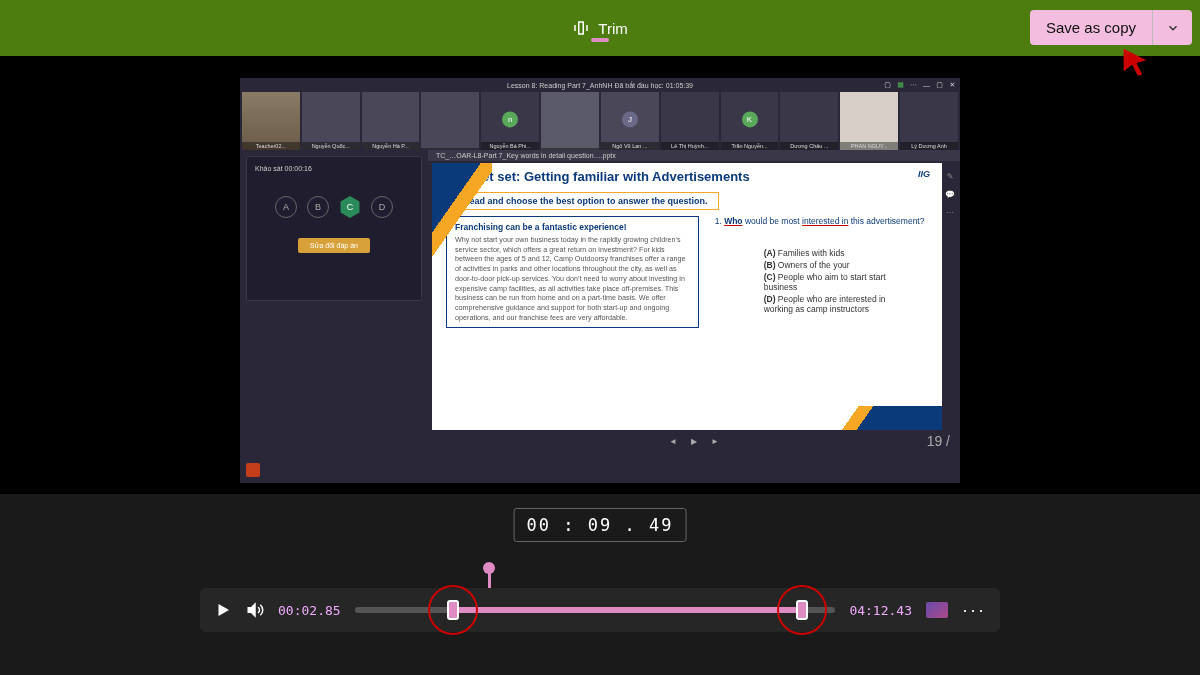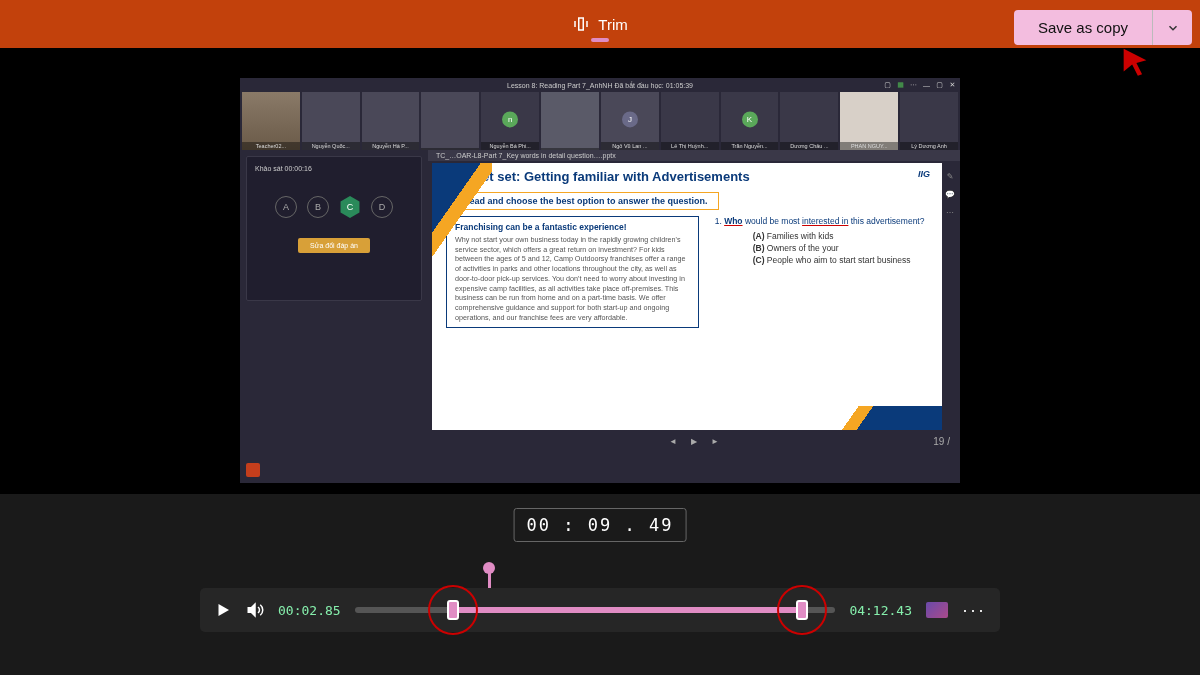--- a/index.html
+++ b/index.html
@@ -1,22 +1,22 @@
 <!DOCTYPE html>
 <html><head>
 <meta charset="utf-8">
 <style>
   * { box-sizing: border-box; margin: 0; padding: 0; font-family: "Segoe UI", Arial, sans-serif; }
   html, body { width: 1200px; height: 675px; background: #000; overflow: hidden; }
 
-  .topbar { position: absolute; top: 0; left: 0; right: 0; height: 48px; background: #c2410c; display: flex; align-items: center; justify-content: center; }
+  .topbar { position: absolute; top: 0; left: 0; right: 0; height: 56px; background: #4d7c0f; display: flex; align-items: center; justify-content: center; }
   .trim-label { display: flex; align-items: center; gap: 8px; color: #fff; font-size: 15px; }
   .trim-underline { position: absolute; top: 38px; left: 50%; transform: translateX(-50%); width: 18px; height: 4px; background: #e08cc4; border-radius: 2px; }
   .save-group { position: absolute; right: 8px; top: 10px; display: flex; }
-  .save-btn { background: #f3bddf; color: #111; border: none; padding: 9px 24px; font-size: 15px; border-radius: 4px 0 0 4px; cursor: pointer; }
+  .save-btn { background: #f3bddf; color: #111; border: none; padding: 9px 16px; font-size: 15px; border-radius: 4px 0 0 4px; cursor: pointer; }
   .save-drop { background: #f3bddf; border: none; border-left: 1px solid #bbb; width: 40px; border-radius: 0 4px 4px 0; display: flex; align-items: center; justify-content: center; cursor: pointer; }
   .cursor-arrow { position: absolute; top: 46px; right: 48px; color: #c00; }
 
   .stage { position: absolute; top: 78px; left: 0; right: 0; height: 416px; background: #000; display: flex; justify-content: center; }
   .video-frame { width: 720px; height: 405px; background: #2a2838; position: relative; overflow: hidden; }
 
   .meeting-header { height: 14px; background: #2a2838; display: flex; align-items: center; justify-content: center; gap: 6px; font-size: 7px; color: #ccc; position: relative; }
   .meeting-title { position: absolute; left: 50%; transform: translateX(-50%); white-space: nowrap; }
   .meeting-icons { position: absolute; right: 4px; display: flex; gap: 6px; }
   .mi { width: 7px; height: 7px; display: inline-flex; align-items: center; justify-content: center; }
@@ -47,40 +47,40 @@
   .slide { flex: 1; background: #fff; margin: 2px 18px 2px 4px; position: relative; overflow: hidden; }
   .slide-diag { position: absolute; top: 0; left: 0; width: 60px; height: 280px; background: linear-gradient(125deg, #0a3a7a 0 40px, #f5a623 40px 54px, transparent 54px); }
   .slide-head { font-weight: bold; color: #0a3a7a; font-size: 13px; padding: 6px 20px 4px 40px; }
   .slide-logo { position: absolute; top: 6px; right: 12px; font-size: 9px; font-style: italic; color: #0a3a7a; font-weight: bold; }
   .slide-instr { border: 1px solid #f5a623; display: inline-block; margin: 4px 20px 6px 20px; padding: 3px 10px; font-size: 9px; color: #0a3a7a; font-weight: bold; }
   .slide-cols { display: flex; padding: 0 14px; gap: 16px; }
   .slide-left { flex: 1.1; border: 1px solid #0a3a7a; padding: 5px 8px; }
   .slide-left h4 { font-size: 8.5px; color: #0a3a7a; margin-bottom: 3px; }
   .slide-left p { font-size: 7.2px; color: #555; line-height: 1.35; }
   .slide-right { flex: 1; font-size: 8.5px; color: #333; }
-  .q-stem { color: #0a3a7a; margin-bottom: 5px; }
+  .q-stem { color: #0a3a7a; margin-bottom: 22px; }
   .q-stem .u1 { text-decoration: underline; text-decoration-color: #c00; font-weight: bold; }
   .q-stem .u2 { text-decoration: underline; text-decoration-color: #c00; }
-  .q-opt { margin: 2px 1px; padding-left: 37px; }
+  .q-opt { margin: 2px 12px; padding-left: 37px; }
   .q-opt b { font-weight: bold; }
   .slide-bot { position: absolute; bottom: 0; right: 0; width: 120px; height: 24px; background: linear-gradient(-55deg, #0a3a7a 0 70px, #f5a623 70px 82px, transparent 82px); }
   .slide-controls { height: 18px; background: #2a2838; display: flex; align-items: center; justify-content: center; gap: 14px; position: relative; }
   .sc { color: #aaa; font-size: 8px; }
-  .slide-num { position: absolute; right: 10px; font-size: 10px; color: #aaa; }
+  .slide-num { position: absolute; right: 10px; font-size: 14px; color: #aaa; }
   .side-icons { position: absolute; right: 2px; top: 20px; width: 14px; display: flex; flex-direction: column; gap: 6px; }
   .si { width: 12px; height: 12px; color: #888; font-size: 8px; display: flex; align-items: center; justify-content: center; }
 
   .footer-area { position: absolute; top: 494px; left: 0; right: 0; bottom: 0; background: #1a1a1a; }
   .time-box { position: absolute; top: 14px; left: 50%; transform: translateX(-50%); border: 1px solid #666; padding: 6px 12px; border-radius: 3px; color: #fff; font-family: monospace; font-size: 17px; letter-spacing: 2px; }
   .pin { position: absolute; top: 68px; left: 483px; width: 12px; height: 12px; background: #e08cc4; border-radius: 50%; }
   .pin-stem { position: absolute; top: 78px; left: 487.5px; width: 3px; height: 24px; background: #e08cc4; }
 
   .player { position: absolute; top: 94px; left: 200px; width: 800px; height: 44px; background: #262626; border-radius: 5px; display: flex; align-items: center; padding: 0 14px; gap: 14px; }
   .p-btn { color: #fff; background: none; border: none; cursor: pointer; display: flex; align-items: center; }
-  .p-time { color: #86efac; font-size: 13px; font-family: monospace; }
+  .p-time { color: #f0abfc; font-size: 13px; font-family: monospace; }
   .track { flex: 1; height: 6px; background: #555; border-radius: 3px; position: relative; }
   .track-fill { position: absolute; left: 20.5%; right: 7%; top: 0; bottom: 0; background: #e08cc4; }
   .handle { position: absolute; top: -7px; width: 12px; height: 20px; background: #e08cc4; border-radius: 3px; border: 2px solid #fff; cursor: grab; }
   .h1 { left: calc(20.5% - 6px); }
   .h2 { left: calc(93% - 6px); }
   .ring { position: absolute; width: 50px; height: 50px; border: 2.5px solid #c00; border-radius: 50%; pointer-events: none; }
   .r1 { left: calc(20.5% - 25px); top: -22px; }
   .r2 { left: calc(93% - 25px); top: -22px; }
   .thumb { width: 22px; height: 16px; background: linear-gradient(135deg,#6a4aaa,#aa4a8a); border-radius: 2px; }
   .more { color: #fff; font-size: 18px; letter-spacing: 2px; cursor: pointer; }
@@ -195,20 +195,21 @@
               <h4>Franchising can be a fantastic experience!</h4>
               <p>Why not start your own business today in the rapidly growing children's service sector, which offers a great return on investment? For kids between the ages of 5 and 12, Camp Outdoorsy franchises offer a range of activities in parks and other locations throughout the city, as well as door-to-door pick-up services. You don't need to worry about investing in expensive camp facilities, as all activities take place off-premises. This business can be run from home and on a part-time basis. We offer comprehensive guidance and support for both start-up and ongoing operations, and our franchise fees are very affordable.</p>
             </div>
             <div class="slide-right">
               <div class="q-stem">
                 <span>1. </span><span class="u1">Who</span><span> would be most </span><span class="u2">interested in</span><span> this advertisement?</span>
               </div>
               <div class="q-opt"><b>(A)</b> <span>Families with kids</span></div>
               <div class="q-opt"><b>(B)</b> <span>Owners of the your</span></div>
               <div class="q-opt"><b>(C)</b> <span>People who aim to start start business</span></div>
+              <div class="q-opt"><b>(D)</b> <span>People who are interested in working as camp instructors</span></div>
             </div>
           </div>
           <div class="slide-bot"></div>
         </div>
         <div class="slide-controls">
           <span class="sc">◄</span>
           <span class="sc">▶</span>
           <span class="sc">►</span>
           <span class="slide-num">19 / </span>
         </div>

